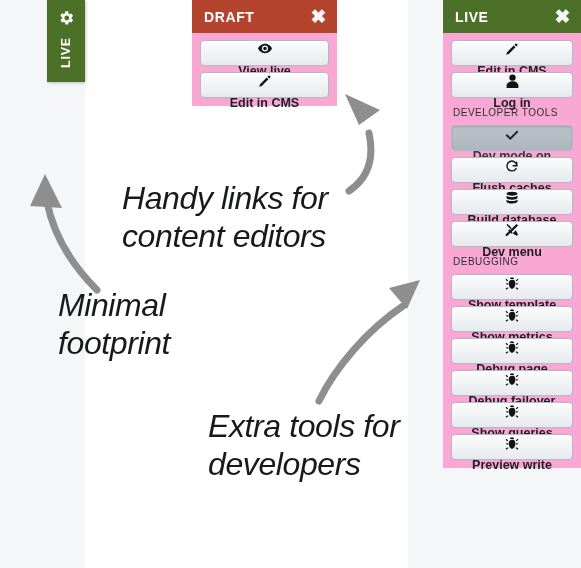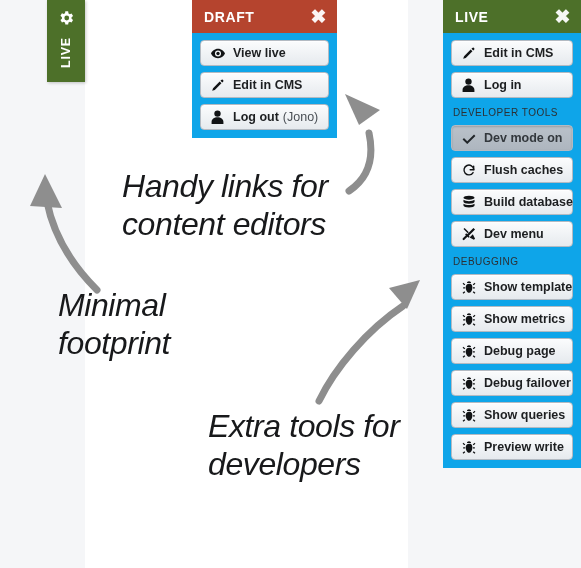--- a/index.html
+++ b/index.html
@@ -32,21 +32,21 @@
   #bg-col-mid {
     position: absolute;
     left: 85px; top: 0;
     width: 323px; height: 568px;
     background: #ffffff;
   }
 
   
   .panel {
     position: absolute;
-    background: #0ea5e9;
+    background: #f9a8d4;
     box-sizing: border-box;
   }
   .panel-header {
     height: 33px;
     display: flex;
     align-items: center;
     justify-content: space-between;
     padding: 0 10px 0 12px;
     color: #ffffff;
     font-size: 14px;
@@ -81,20 +81,21 @@
     background: linear-gradient(to bottom, #fbfcfd 0%, #e6eaee 100%);
     border: 1px solid #b3bac2;
     border-radius: 4px;
     box-sizing: border-box;
     font-size: 12.5px;
     font-weight: bold;
     color: #1d1f21;
     cursor: pointer;
     box-shadow: 0 1px 0 rgba(255,255,255,0.7) inset;
     white-space: nowrap;
+    flex-direction: column;
   }
   .tool-btn.active {
     background: linear-gradient(to bottom, #bac1c9 0%, #aeb6bf 100%);
     color: #33383d;
     box-shadow: 0 1px 2px rgba(0,0,0,0.18) inset;
   }
   .tool-btn .btn-label { }
   .tool-btn .btn-sub {
     font-weight: normal;
     color: #4a4f55;
@@ -160,21 +161,21 @@
     position: absolute;
     font-family: "Liberation Sans", sans-serif;
     font-style: italic;
     font-weight: 300;
     color: #18191b;
     font-size: 32px;
     line-height: 1.18;
     letter-spacing: -0.4px;
     white-space: pre-line;
   }
-  #anno-handy  { left: 122px; top: 168px; }
+  #anno-handy  { left: 122px; top: 180px; }
   #anno-minimal{ left: 58px;  top: 287px; }
   #anno-extra  { left: 208px; top: 408px; }
 
   .arrow-svg {
     position: absolute;
     pointer-events: none;
   }
 </style>
 </head>
 <body>
@@ -211,30 +212,20 @@
 
     <div class="tool-btn">
       <span class="btn-icon">
         <svg width="14" height="14" viewBox="0 0 24 24" fill="#111315">
             <path d="M20.7 3.3a2.2 2.2 0 0 0-3.1 0l-1.4 1.4 3.1 3.1 1.4-1.4a2.2 2.2 0 0 0 0-3.1zM14.9 6.1 3.5 17.5 2 22l4.5-1.5L17.9 9.2l-3-3.1z"></path>
           </svg>
       </span>
       <span class="btn-label">Edit in CMS</span>
     </div>
 
-    <div class="tool-btn">
-      <span class="btn-icon">
-        <svg width="13" height="14" viewBox="0 0 20 22" fill="#111315">
-            <circle cx="10" cy="5.6" r="5"></circle>
-            <path d="M10 11.5c-5.2 0-9.3 3.1-9.3 6.9V22h18.6v-3.6c0-3.8-4.1-6.9-9.3-6.9z"></path>
-          </svg>
-      </span>
-      <span class="btn-label">Log out</span>
-      <span class="btn-sub">(Jono)</span>
-    </div>
 
   </div>
 </div>
 
 <div class="panel" id="live-panel">
   <div class="panel-header live">
     <span>LIVE</span>
     <span class="close-icon">✖</span>
   </div>
   <div class="panel-body">

